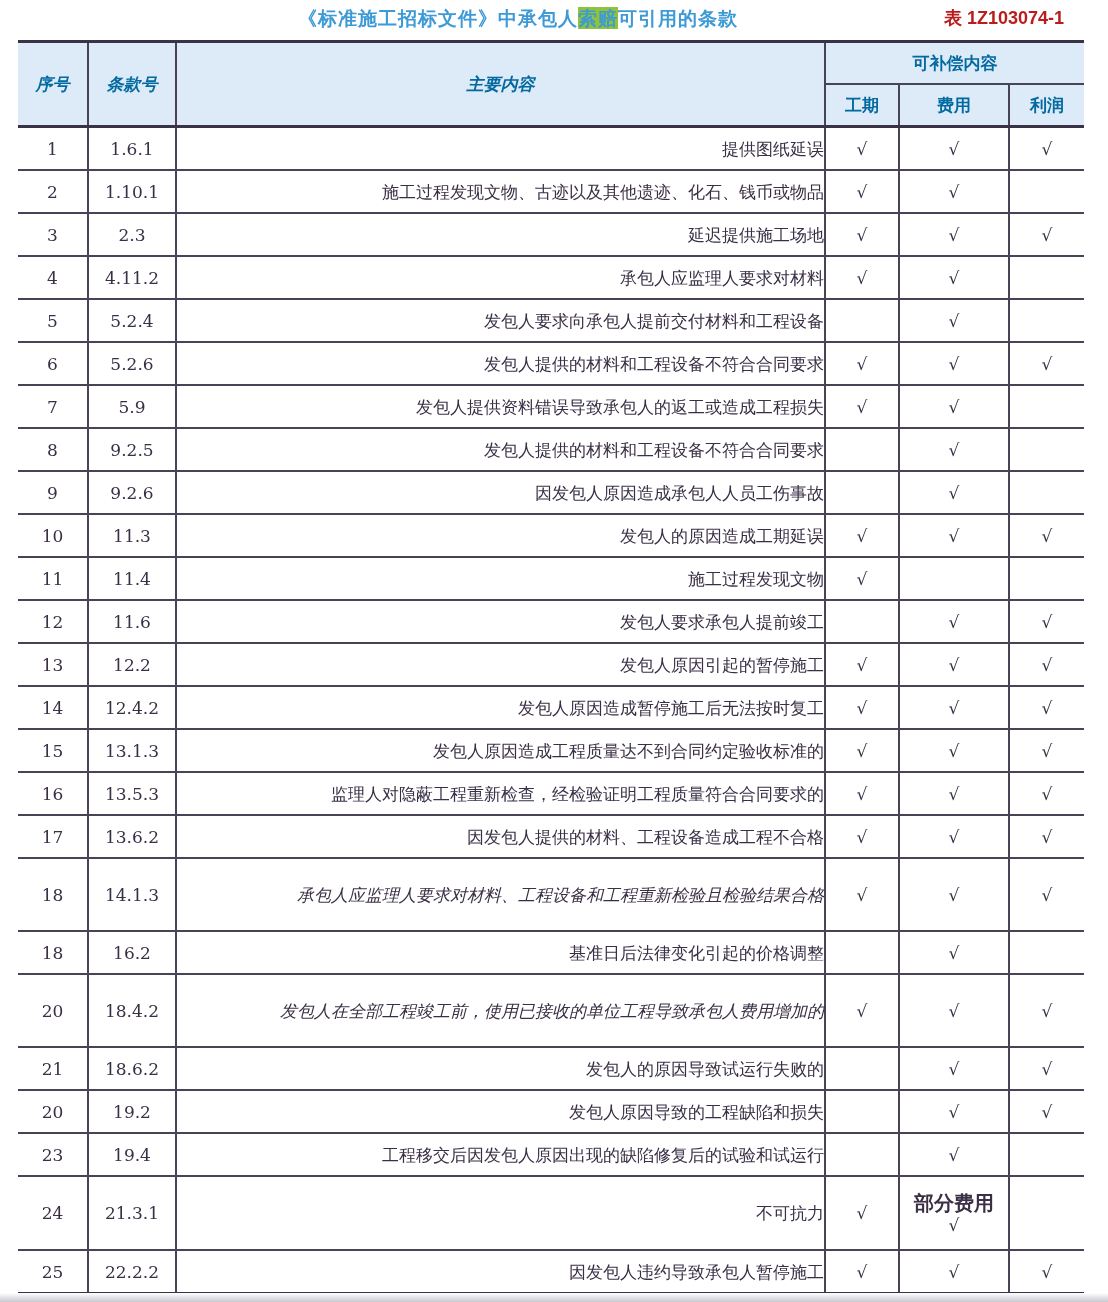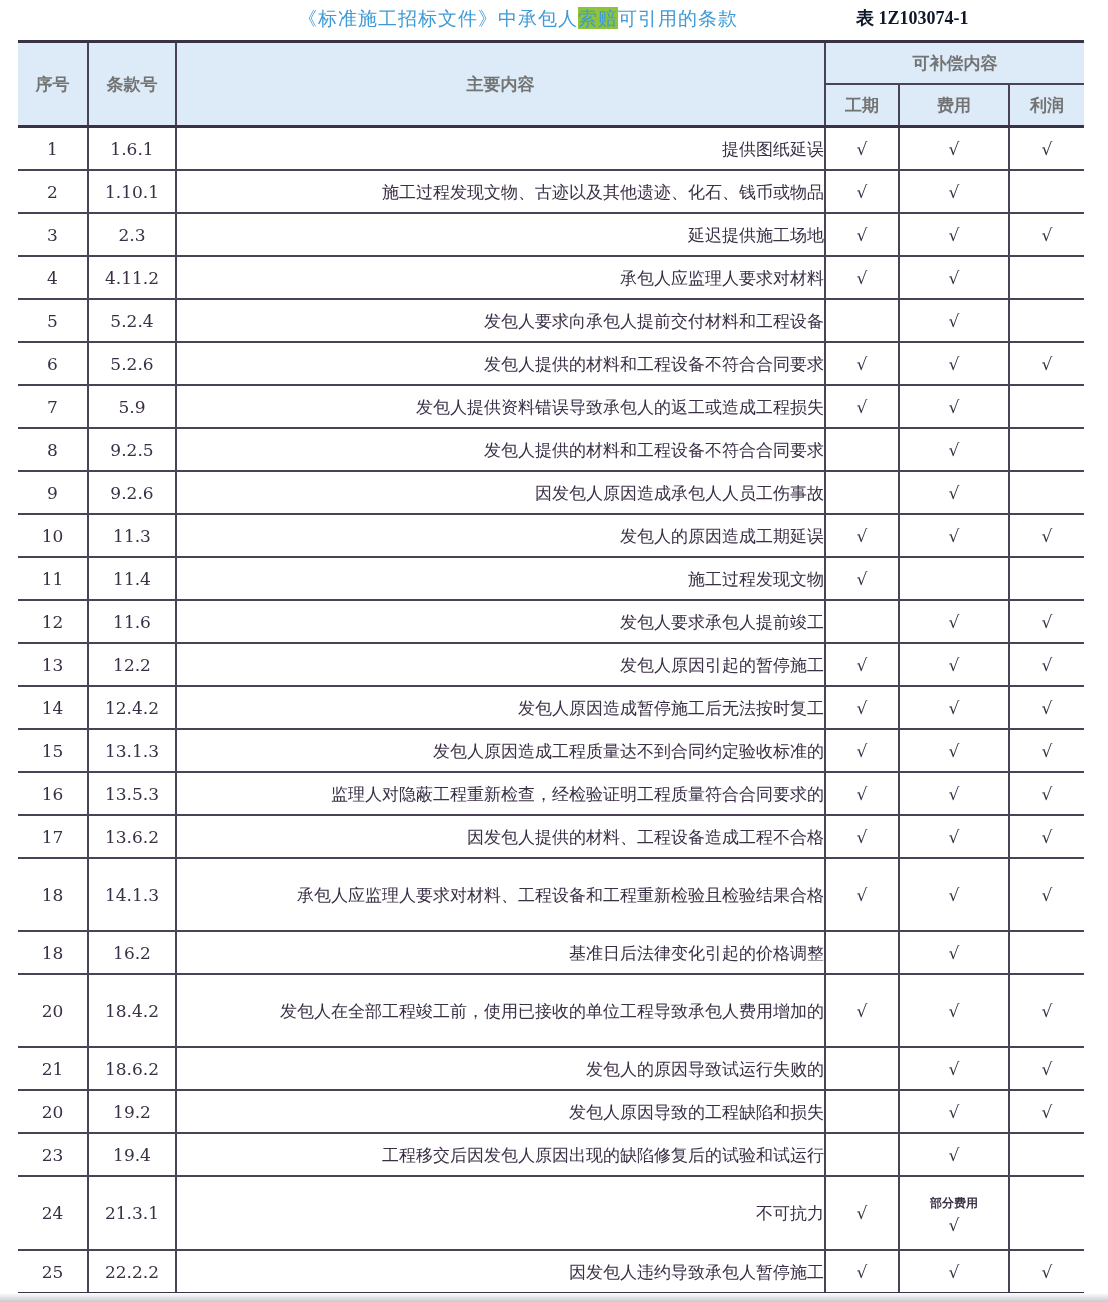--- a/index.html
+++ b/index.html
@@ -6,28 +6,28 @@
     body {
       width: 1108px; height: 1302px; position: relative; overflow: hidden;
       font-family: "DejaVu Serif", "Liberation Serif", serif;
       color: #3a2f45;
     }
     .title-bar {
       position: absolute; left: 0; top: 0; width: 1108px; height: 36px;
     }
     .title-main {
       position: absolute; left: 298px; top: 6px;
-      font-family: "DejaVu Sans", sans-serif; font-weight: normal;
+      font-family: "DejaVu Sans", sans-serif; font-weight: bold;
       font-size: 19px; color: #3d9ad6; letter-spacing: 1px; white-space: nowrap;
     }
     .title-main .hl { background: #8fc43a; color: #3d9ad6; }
     .title-code {
-      position: absolute; left: 856px; top: 6px;
-      font-family: Liberation Serif, serif; font-weight: bold;
-      font-size: 18px; color: #0f172a; white-space: nowrap;
+      position: absolute; left: 944px; top: 6px;
+      font-family: Liberation Sans, sans-serif; font-weight: bold;
+      font-size: 18px; color: #b91c1c; white-space: nowrap;
     }
     table.main {
       position: absolute; left: 18px; top: 40px; width: 1066px;
       border-collapse: collapse; table-layout: fixed;
       border-top: 3px solid #3a3346; border-bottom: 3px solid #3a3346;
     }
     table.main col.c1 { width: 70px; }
     table.main col.c2 { width: 88px; }
     table.main col.c3 { width: 649px; }
     table.main col.c4 { width: 74px; }
@@ -35,32 +35,32 @@
     table.main col.c6 { width: 75px; }
     table.main th, table.main td {
       border-left: 2px solid #4a4256; border-right: 2px solid #4a4256;
       border-bottom: 2px solid #4a4256;
       padding: 0; vertical-align: middle;
     }
     table.main tr > :first-child { border-left: none; }
     table.main tr > :last-child { border-right: none; }
     table.main thead th {
       background: #dcebf7; font-weight: bold; font-size: 17px;
-      font-family: "DejaVu Sans", sans-serif; color: #737373;
+      font-family: "DejaVu Sans", sans-serif; color: #0369a1;
     }
     table.main thead tr.h1 th { height: 40px; }
     table.main thead tr.h2 th { height: 40px; }
-    table.main thead tr.h1 th.tall { height: 80px; }
+    table.main thead tr.h1 th.tall { height: 80px; font-style: italic; }
     table.main thead { border-bottom: 3px solid #3a3346; }
     table.main tbody td { font-size: 17px; background: #ffffff; }
     td.num, td.clause { text-align: center; }
     td.desc { text-align: right; padding-left: 30px; padding-right: 10px; line-height: 30px; }
-    td.desc.wrap { padding-left: 12px; text-indent: 20px; }
+    td.desc.wrap { padding-left: 12px; text-indent: 20px; font-style: italic; }
     td.chk { text-align: center; font-size: 22px; font-family: "DejaVu Sans", sans-serif; color: #3a2f45; }
-    td.chk .partial { display: block; font-size: 12px; font-weight: bold; line-height: 24px; }
+    td.chk .partial { display: block; font-size: 20px; font-weight: bold; line-height: 24px; }
     tr.r1 td { height: 41px; }
     tr.r2 td { height: 71px; }
     tr.r3 td { height: 72px; }
     .bottom-strip {
       position: absolute; left: 0; top: 1293px; width: 1108px; height: 9px;
       background: linear-gradient(#ffffff, #c9c9cf);
     }
   </style>
 </head>
 <body>

